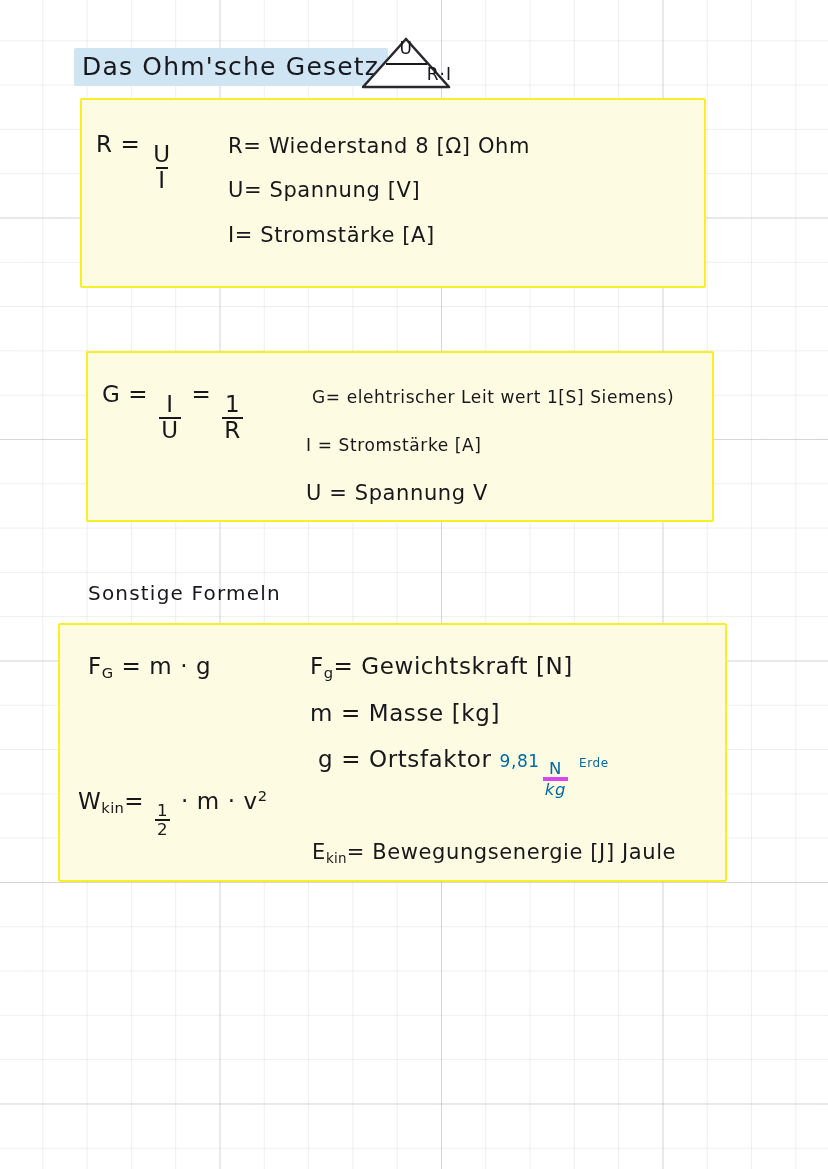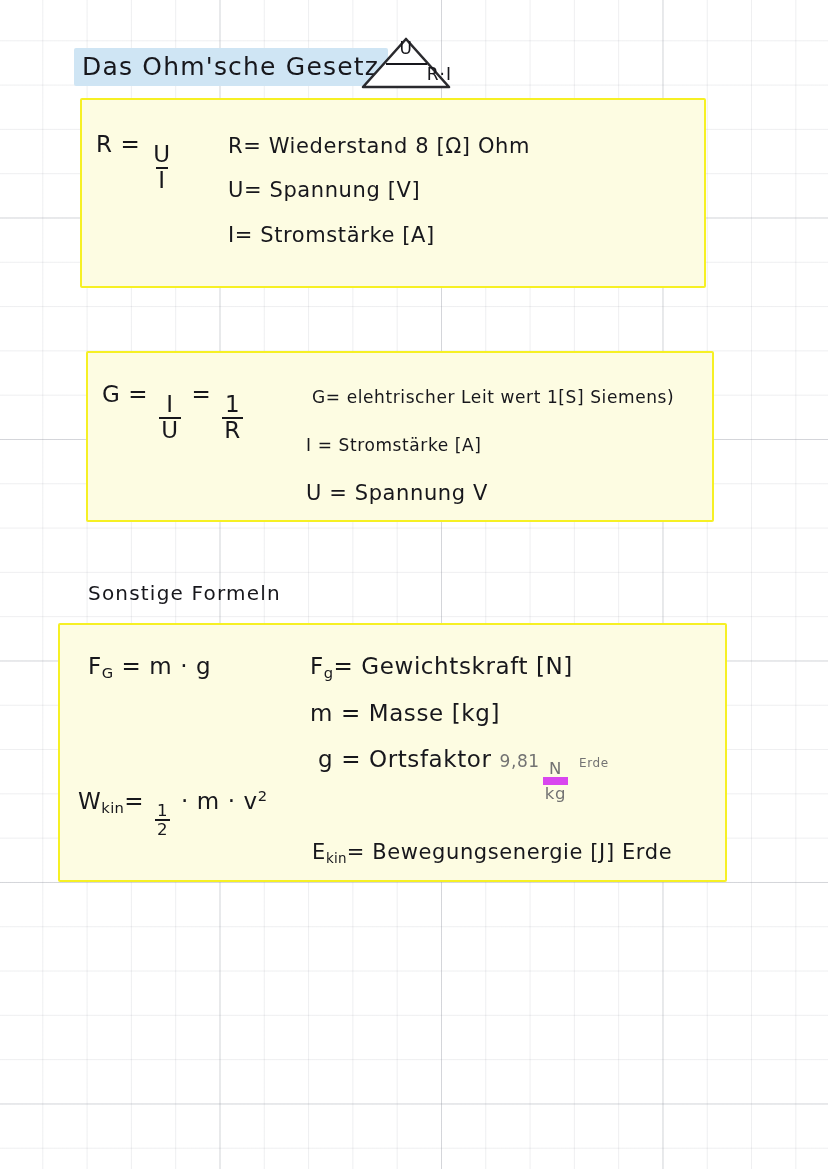--- a/index.html
+++ b/index.html
@@ -87,21 +87,21 @@
     flex-direction: column;
     align-items: center;
     vertical-align: -0.42em;
     margin: 0 3px;
     line-height: 1.04;
   }
   .frac .num { padding: 0 2px; }
   .frac .den { padding: 0 2px; border-top: 2px solid #17171c; }
   .frac.sm { font-size: 0.72em; vertical-align: -0.40em; }
 
-  .gray { color: #737373; }
+  .gray { color: #0369a1; }
 
   
   .tri-wrap {
     position: absolute;
     width: 92px;
     height: 54px;
   }
   .tri-wrap svg { display: block; }
   .tri-top {
     position: absolute;
@@ -240,24 +240,24 @@
     <span>=</span>
     <span>Masse [kg]</span>
   </div>
 
   <div class="line big hand" style="left:318px; top:748px;">
     <span>g</span>
     <span>=</span>
     <span>Ortsfaktor</span>
     <span class="gray" style="font-size:17px;">9,81</span><span class="frac sm gray">
       <span class="num" style="border:0;">N</span>
-      <span class="den" style="border-top:8px solid #d946ef;">kg</span>
+      <span class="den" style="border-top:4px solid #d946ef;font-style:italic;">kg</span>
     </span>
     <span class="gray" style="font-size:12px;">Erde</span>
   </div>
 
 
   <div class="line hand" style="left:312px; top:842px;">
     <span>E</span><span class="sub">kin</span><span>=</span>
-    <span>Bewegungsenergie [J] Erde</span>
+    <span>Bewegungsenergie [J] Jaule</span>
   </div>
 
 </div>
 
 </body></html>

